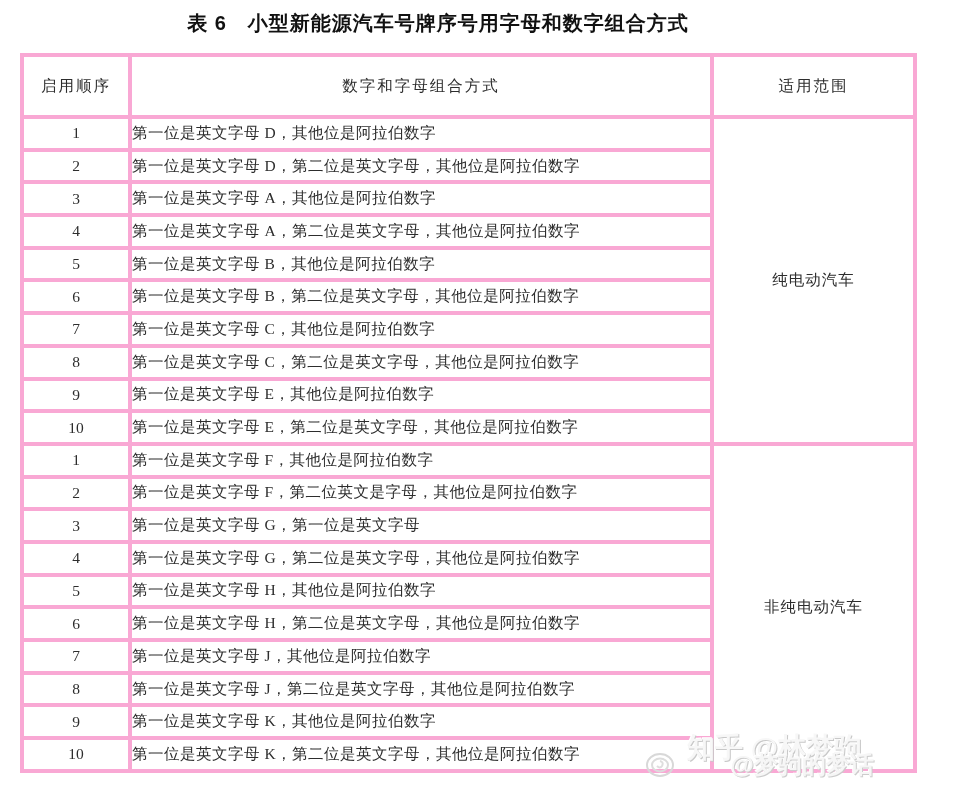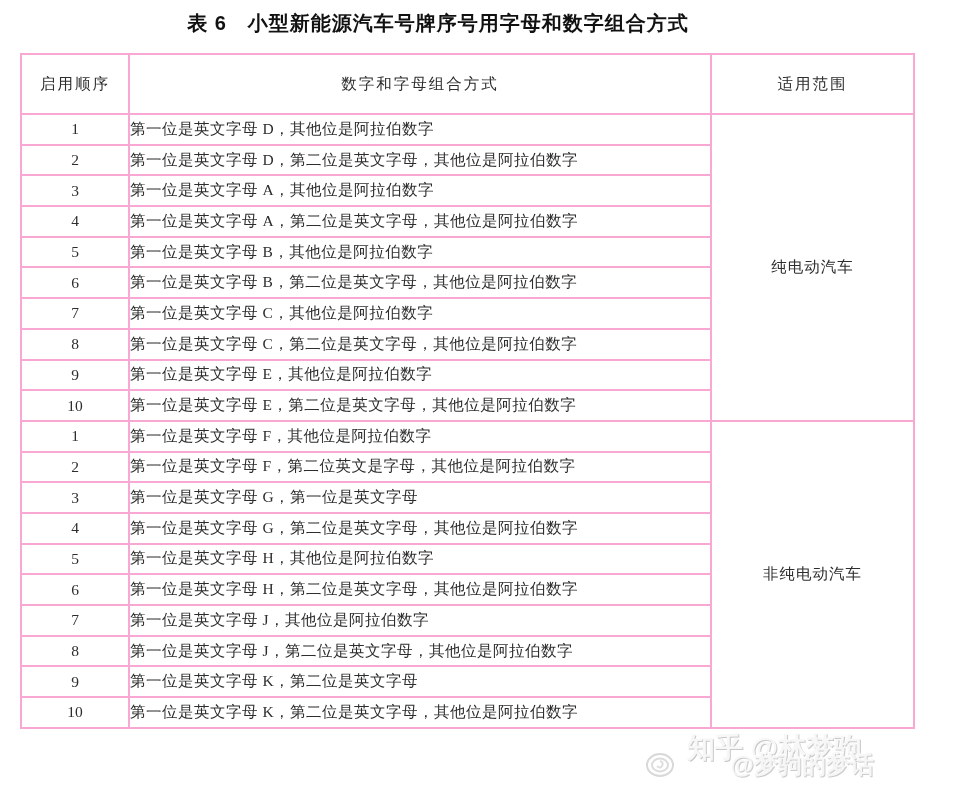--- a/index.html
+++ b/index.html
@@ -38,21 +38,21 @@
     width: 893px;
     border-collapse: collapse;
     table-layout: fixed;
     background: #ffffff;
   }
   table.main-table col.c-order { width: 108px; }
   table.main-table col.c-combo { width: 582px; }
   table.main-table col.c-scope { width: 203px; }
   table.main-table th,
   table.main-table td {
-    border: 2px solid #f9a8d4;
+    border: 4px solid #f9a8d4;
     font-size: 15.5px;
     color: #2d2d2d;
     background: #ffffff;
     padding: 0;
     font-weight: normal;
   }
   table.main-table th {
     height: 58px;
     text-align: center;
     letter-spacing: 2px;
@@ -204,21 +204,21 @@
         <tr>
           <td class="col-order">7</td>
           <td class="col-combo">第一位是英文字母 J，其他位是阿拉伯数字</td>
         </tr>
         <tr>
           <td class="col-order">8</td>
           <td class="col-combo">第一位是英文字母 J，第二位是英文字母，其他位是阿拉伯数字</td>
         </tr>
         <tr>
           <td class="col-order">9</td>
-          <td class="col-combo">第一位是英文字母 K，第二位是英文字母</td>
+          <td class="col-combo">第一位是英文字母 K，其他位是阿拉伯数字</td>
         </tr>
         <tr>
           <td class="col-order">10</td>
           <td class="col-combo">第一位是英文字母 K，第二位是英文字母，其他位是阿拉伯数字</td>
         </tr>
       </tbody>
   </table>
 
   <div class="watermark">
     <svg class="wm-logo" viewBox="0 0 32 30" xmlns="http://www.w3.org/2000/svg">

